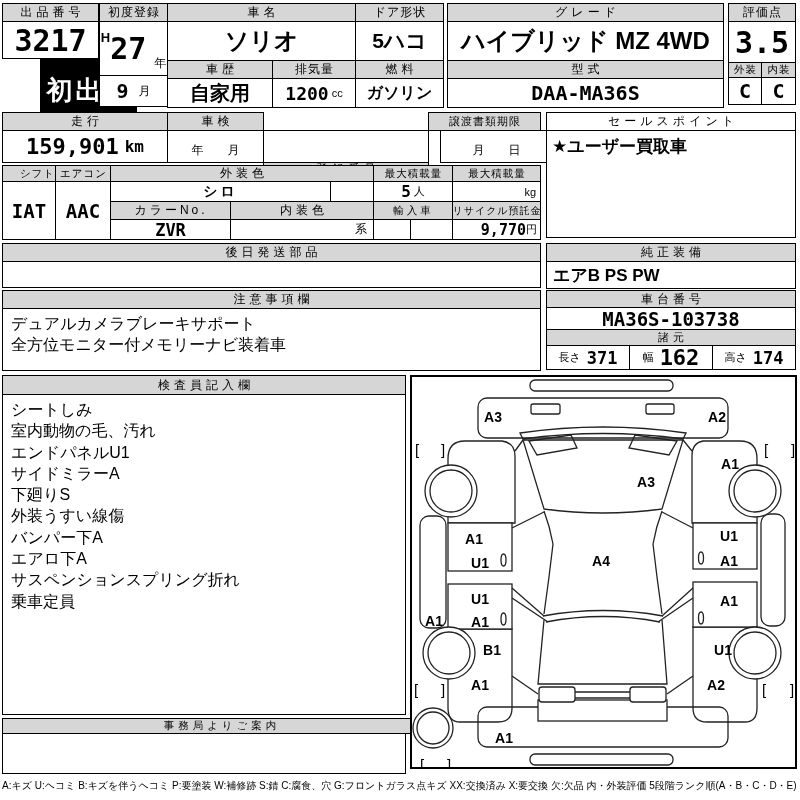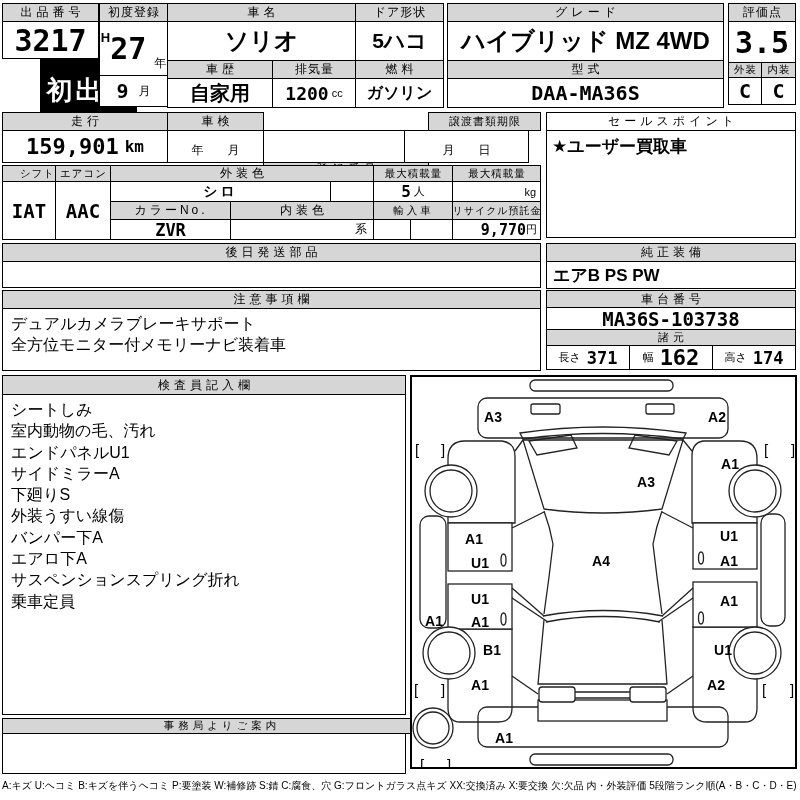--- a/index.html
+++ b/index.html
@@ -74,21 +74,21 @@
   <div class="c h" style="left:2px;top:112px;width:166px;height:19px;">走行</div>
   <div class="c" style="left:2px;top:130px;width:166px;height:33px;">
     <span class="num" style="font-size:22px;">159,901</span>
     <span class="num" style="font-size:16px;margin-left:6px;">km</span>
   </div>
   <div class="c h" style="left:167px;top:112px;width:97px;height:19px;">車検</div>
   <div class="c bot-al" style="left:167px;top:130px;width:97px;height:33px;font-size:12px;padding-bottom:3px;">年　　月</div>
   <div class="c h" style="left:263px;top:112px;width:166px;height:19px;margin-top:48px;">登録番号</div>
   <div class="c" style="left:263px;top:130px;width:166px;height:33px;"></div>
   <div class="c h h-t" style="left:428px;top:112px;width:113px;height:19px;font-size:11px;">譲渡書類期限</div>
-  <div class="c bot-al" style="left:404px;top:130px;width:125px;height:33px;font-size:12px;padding-bottom:3px;font-family:Liberation Mono, monospace;">月　　日</div>
+  <div class="c bot-al" style="left:440px;top:130px;width:113px;height:33px;font-size:12px;padding-bottom:3px;font-family:Liberation Mono, monospace;">月　　日</div>
 
   <div class="c" style="left:546px;top:112px;width:250px;height:19px;font-size:12px;letter-spacing:4px;text-indent:4px;">セールスポイント</div>
   <div class="c left top-al" style="left:546px;top:130px;width:250px;height:108px;font-size:17px;font-weight:bold;padding:4px 5px;">★ユーザー買取車</div>
 
   <div class="c h h-t h-s" style="left:2px;top:165px;width:70px;height:17px;">シフト</div>
   <div class="c num" style="left:2px;top:181px;width:54px;height:59px;font-size:19px;">IAT</div>
   <div class="c h h-t h-s" style="left:55px;top:165px;width:56px;height:17px;">エアコン</div>
   <div class="c num" style="left:55px;top:181px;width:56px;height:59px;font-size:19px;">AAC</div>
 
   <div class="c h" style="left:110px;top:165px;width:264px;height:17px;">外装色</div>

